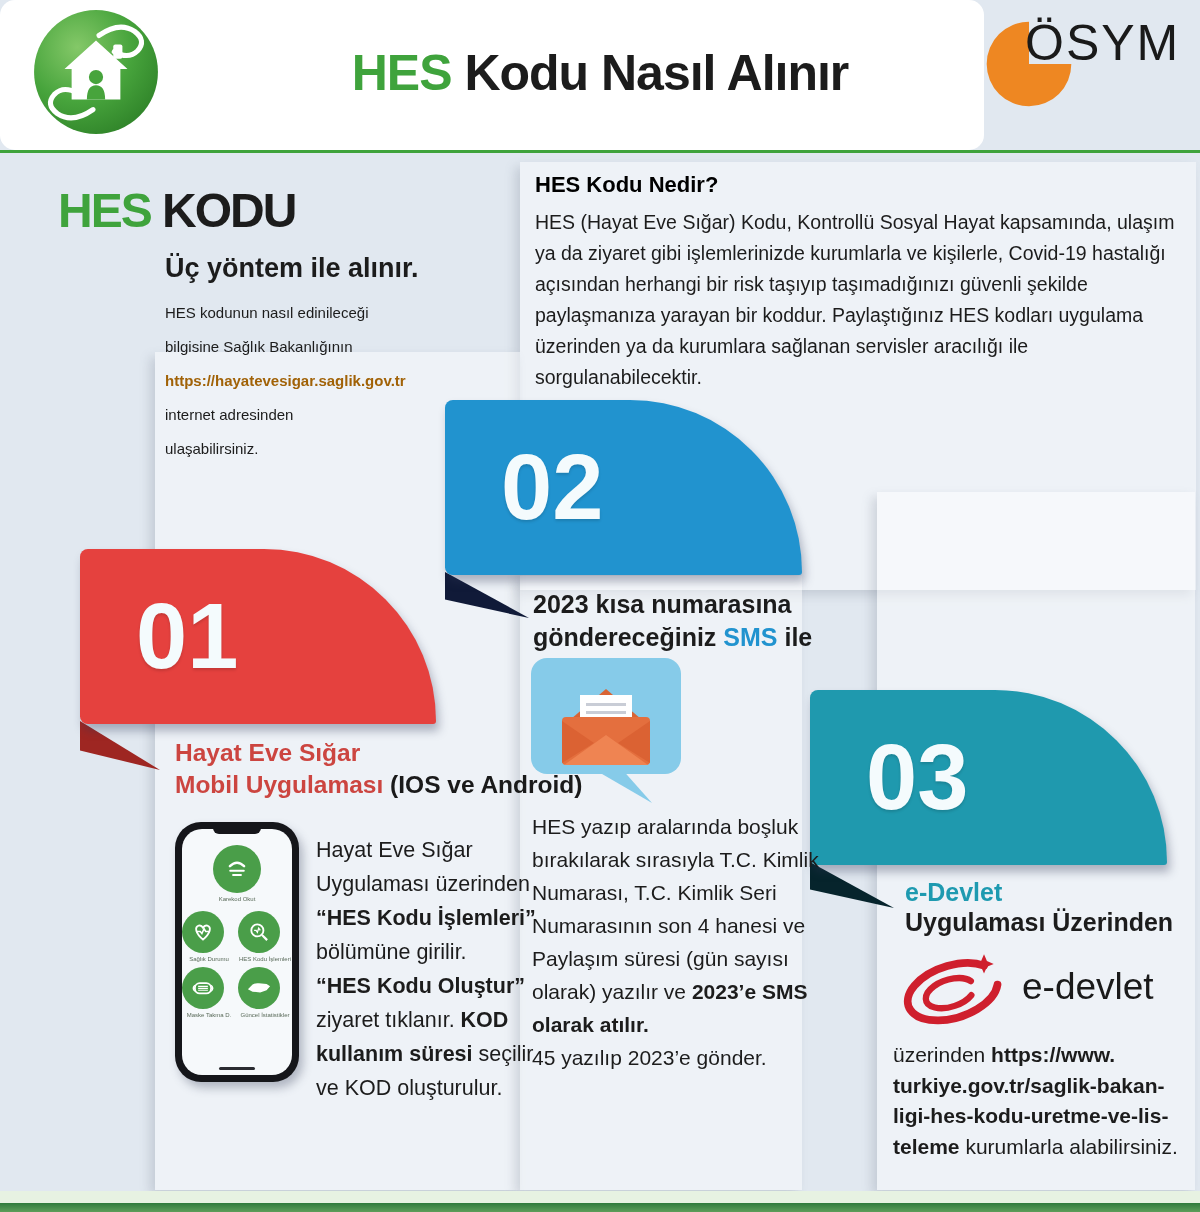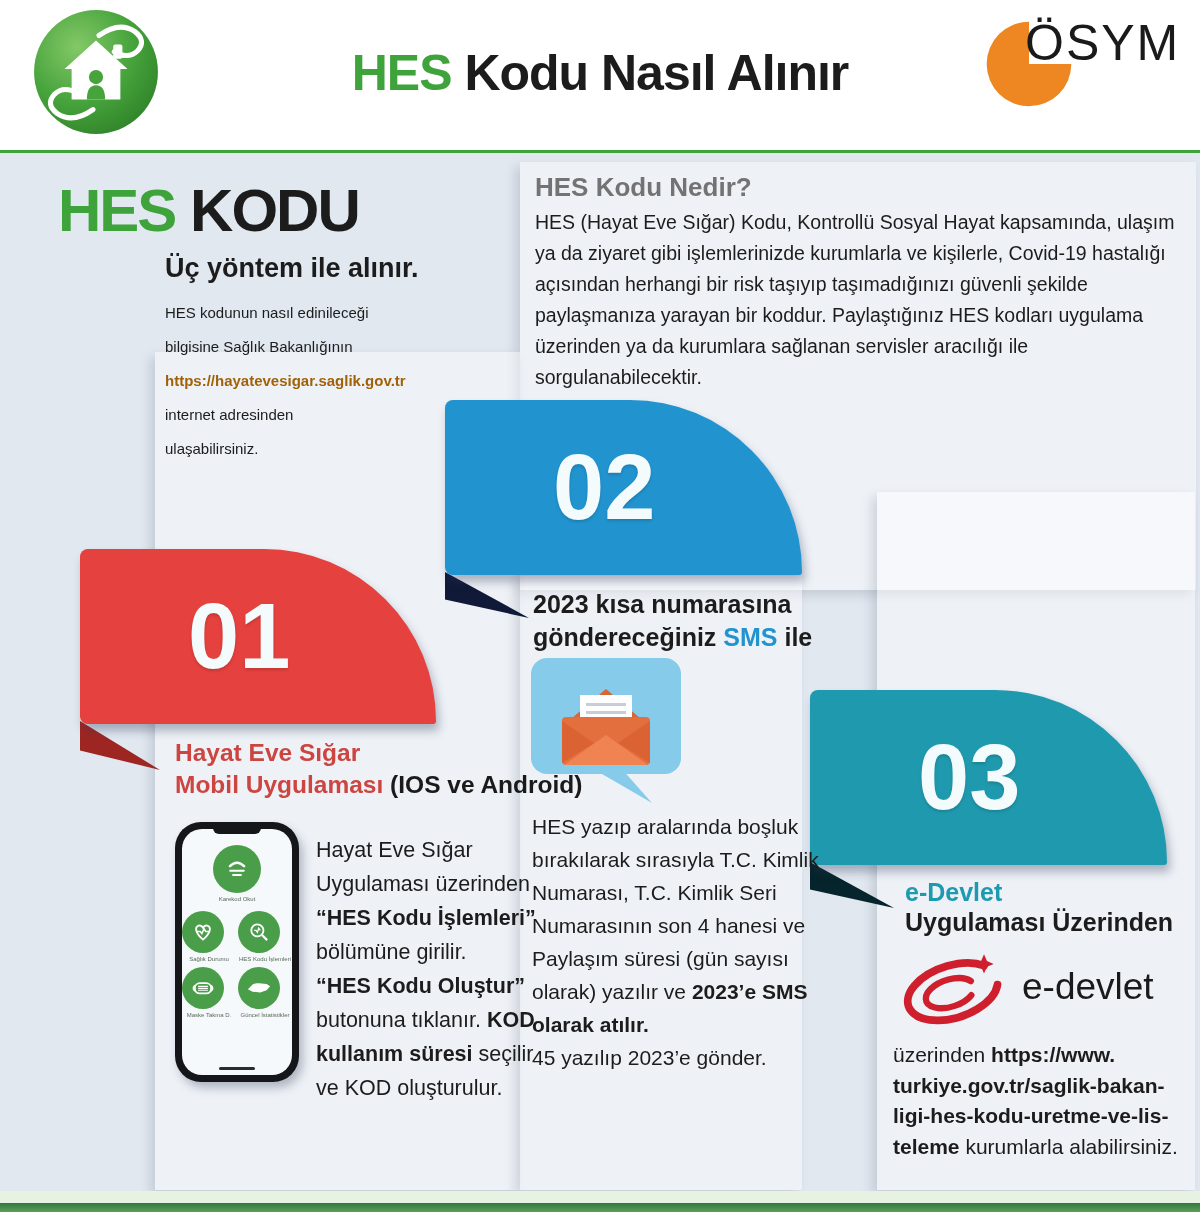--- a/index.html
+++ b/index.html
@@ -3,49 +3,49 @@
 <meta charset="utf-8">
 <style>
   html,body{margin:0;padding:0;background:#b9c2cc;}
   #stage{
     position:relative;width:1200px;height:1212px;overflow:hidden;
     background:#e1e8f0;
     font-family:"Liberation Sans",sans-serif;
     color:#1c1c1c;
   }
   
-  #header{position:absolute;left:0;top:0;width:1200px;height:150px;background:#ffffff;}
+  #header{position:absolute;left:0;top:0;width:984px;height:150px;background:#ffffff;border-radius:15px;}
   #divider{position:absolute;left:0;top:150px;width:1200px;height:3px;background:#3fa33c;}
   #logo-left{position:absolute;left:30px;top:4px;width:132px;height:136px;}
   #main-title{position:absolute;left:0;top:44px;width:1200px;text-align:center;
     font-size:50px;font-weight:bold;letter-spacing:-1px;}
   .accent-green{color:#3fa33c;}
   #osym{position:absolute;left:983px;top:14px;width:210px;height:110px;}
   #osym-circle{position:absolute;left:0;top:4px;width:92px;height:92px;}
   #osym-text{position:absolute;left:42px;top:0px;font-size:50px;letter-spacing:2px;color:#1a1a1a;}
   
   .panel{position:absolute;background:rgba(255,255,255,0.45);
     box-shadow:-5px 5px 10px rgba(95,105,125,0.22);}
   #panel-b{left:520px;top:162px;width:676px;height:428px;}
   #panel-a{left:155px;top:352px;width:365px;height:838px;}
   #panel-m{left:520px;top:576px;width:282px;height:614px;}
   #panel-r{left:877px;top:492px;width:318px;height:698px;}
   
-  #intro-heading{position:absolute;left:58px;top:180px;font-size:60px;line-height:62px;
+  #intro-heading{position:absolute;left:58px;top:180px;font-size:48px;line-height:62px;
     font-weight:bold;letter-spacing:-2px;}
   #intro-sub{position:absolute;left:165px;top:253px;font-size:27px;font-weight:bold;}
   #intro-body{position:absolute;left:165px;top:296px;font-size:15px;line-height:34px;}
   
-  #whatis-heading{position:absolute;left:535px;top:172px;font-size:26px;font-weight:bold;color:#737373;}
+  #whatis-heading{position:absolute;left:535px;top:172px;font-size:22px;font-weight:bold;color:#000000;}
   #whatis-body{position:absolute;left:535px;top:207px;font-size:19.5px;line-height:31px;}
   
   .badge{position:absolute;width:357px;height:175px;border-radius:8px 175px 3px 8px;
     display:flex;align-items:center;
     box-shadow:3px 7px 10px rgba(45,55,85,0.35);z-index:3;}
-  .badge .num{padding-left:108px;font-size:92px;font-weight:bold;color:#f4fbfd;
+  .badge .num{padding-left:56px;font-size:92px;font-weight:bold;color:#f4fbfd;
     text-shadow:0 2px 3px rgba(0,0,0,0.15);}
   #badge-1{left:80px;top:549px;width:356px;background:#e5413e;}
   #badge-2{left:445px;top:400px;background:#2193cf;}
   #badge-3{left:810px;top:690px;background:#1f99ae;}
   .fold{position:absolute;z-index:2;}
   #fold-1{left:80px;top:721px;width:80px;height:49px;background:#9e2622;
     clip-path:polygon(0 0,100% 100%,0 60%);}
   #fold-2{left:445px;top:572px;width:84px;height:46px;background:#101a38;
     clip-path:polygon(0 0,100% 100%,0 60%);}
   #fold-3{left:810px;top:862px;width:84px;height:46px;background:#06242c;
@@ -258,21 +258,21 @@
     </div>
     <div id="phone-notch"></div>
   </div>
 
   <div id="s1-body" class="para">
       <div class="line"><span>Hayat Eve Sığar</span></div>
       <div class="line"><span>Uygulaması üzerinden</span></div>
       <div class="line"><span class="seg-b">“HES Kodu İşlemleri”</span></div>
       <div class="line"><span>bölümüne girilir.</span></div>
       <div class="line"><span class="seg-b">“HES Kodu Oluştur”</span></div>
-      <div class="line"><span>butonuna tıklanır. </span><span class="seg-b">KOD</span></div>
+      <div class="line"><span>ziyaret tıklanır. </span><span class="seg-b">KOD</span></div>
       <div class="line"><span class="seg-b">kullanım süresi</span><span> seçilir</span></div>
       <div class="line"><span>ve KOD oluşturulur.</span></div>
     </div>
 
   <svg id="edevlet-logo" width="126" height="88" viewBox="0 0 130 90">
     <g transform="rotate(-18 65 45)">
       <path d="M104,29 A48,27 0 1 0 111,52" fill="none" stroke="#cf1f2d" stroke-width="8" stroke-linecap="round"></path>
       <path d="M86,40 A26,14 0 1 0 82,54" fill="none" stroke="#cf1f2d" stroke-width="6.5" stroke-linecap="round"></path>
     </g>
     <path d="M97,6 L100,13 L107,16 L100,19 L97,26 L94,19 L87,16 L94,13 Z" fill="#cf1f2d"></path>

